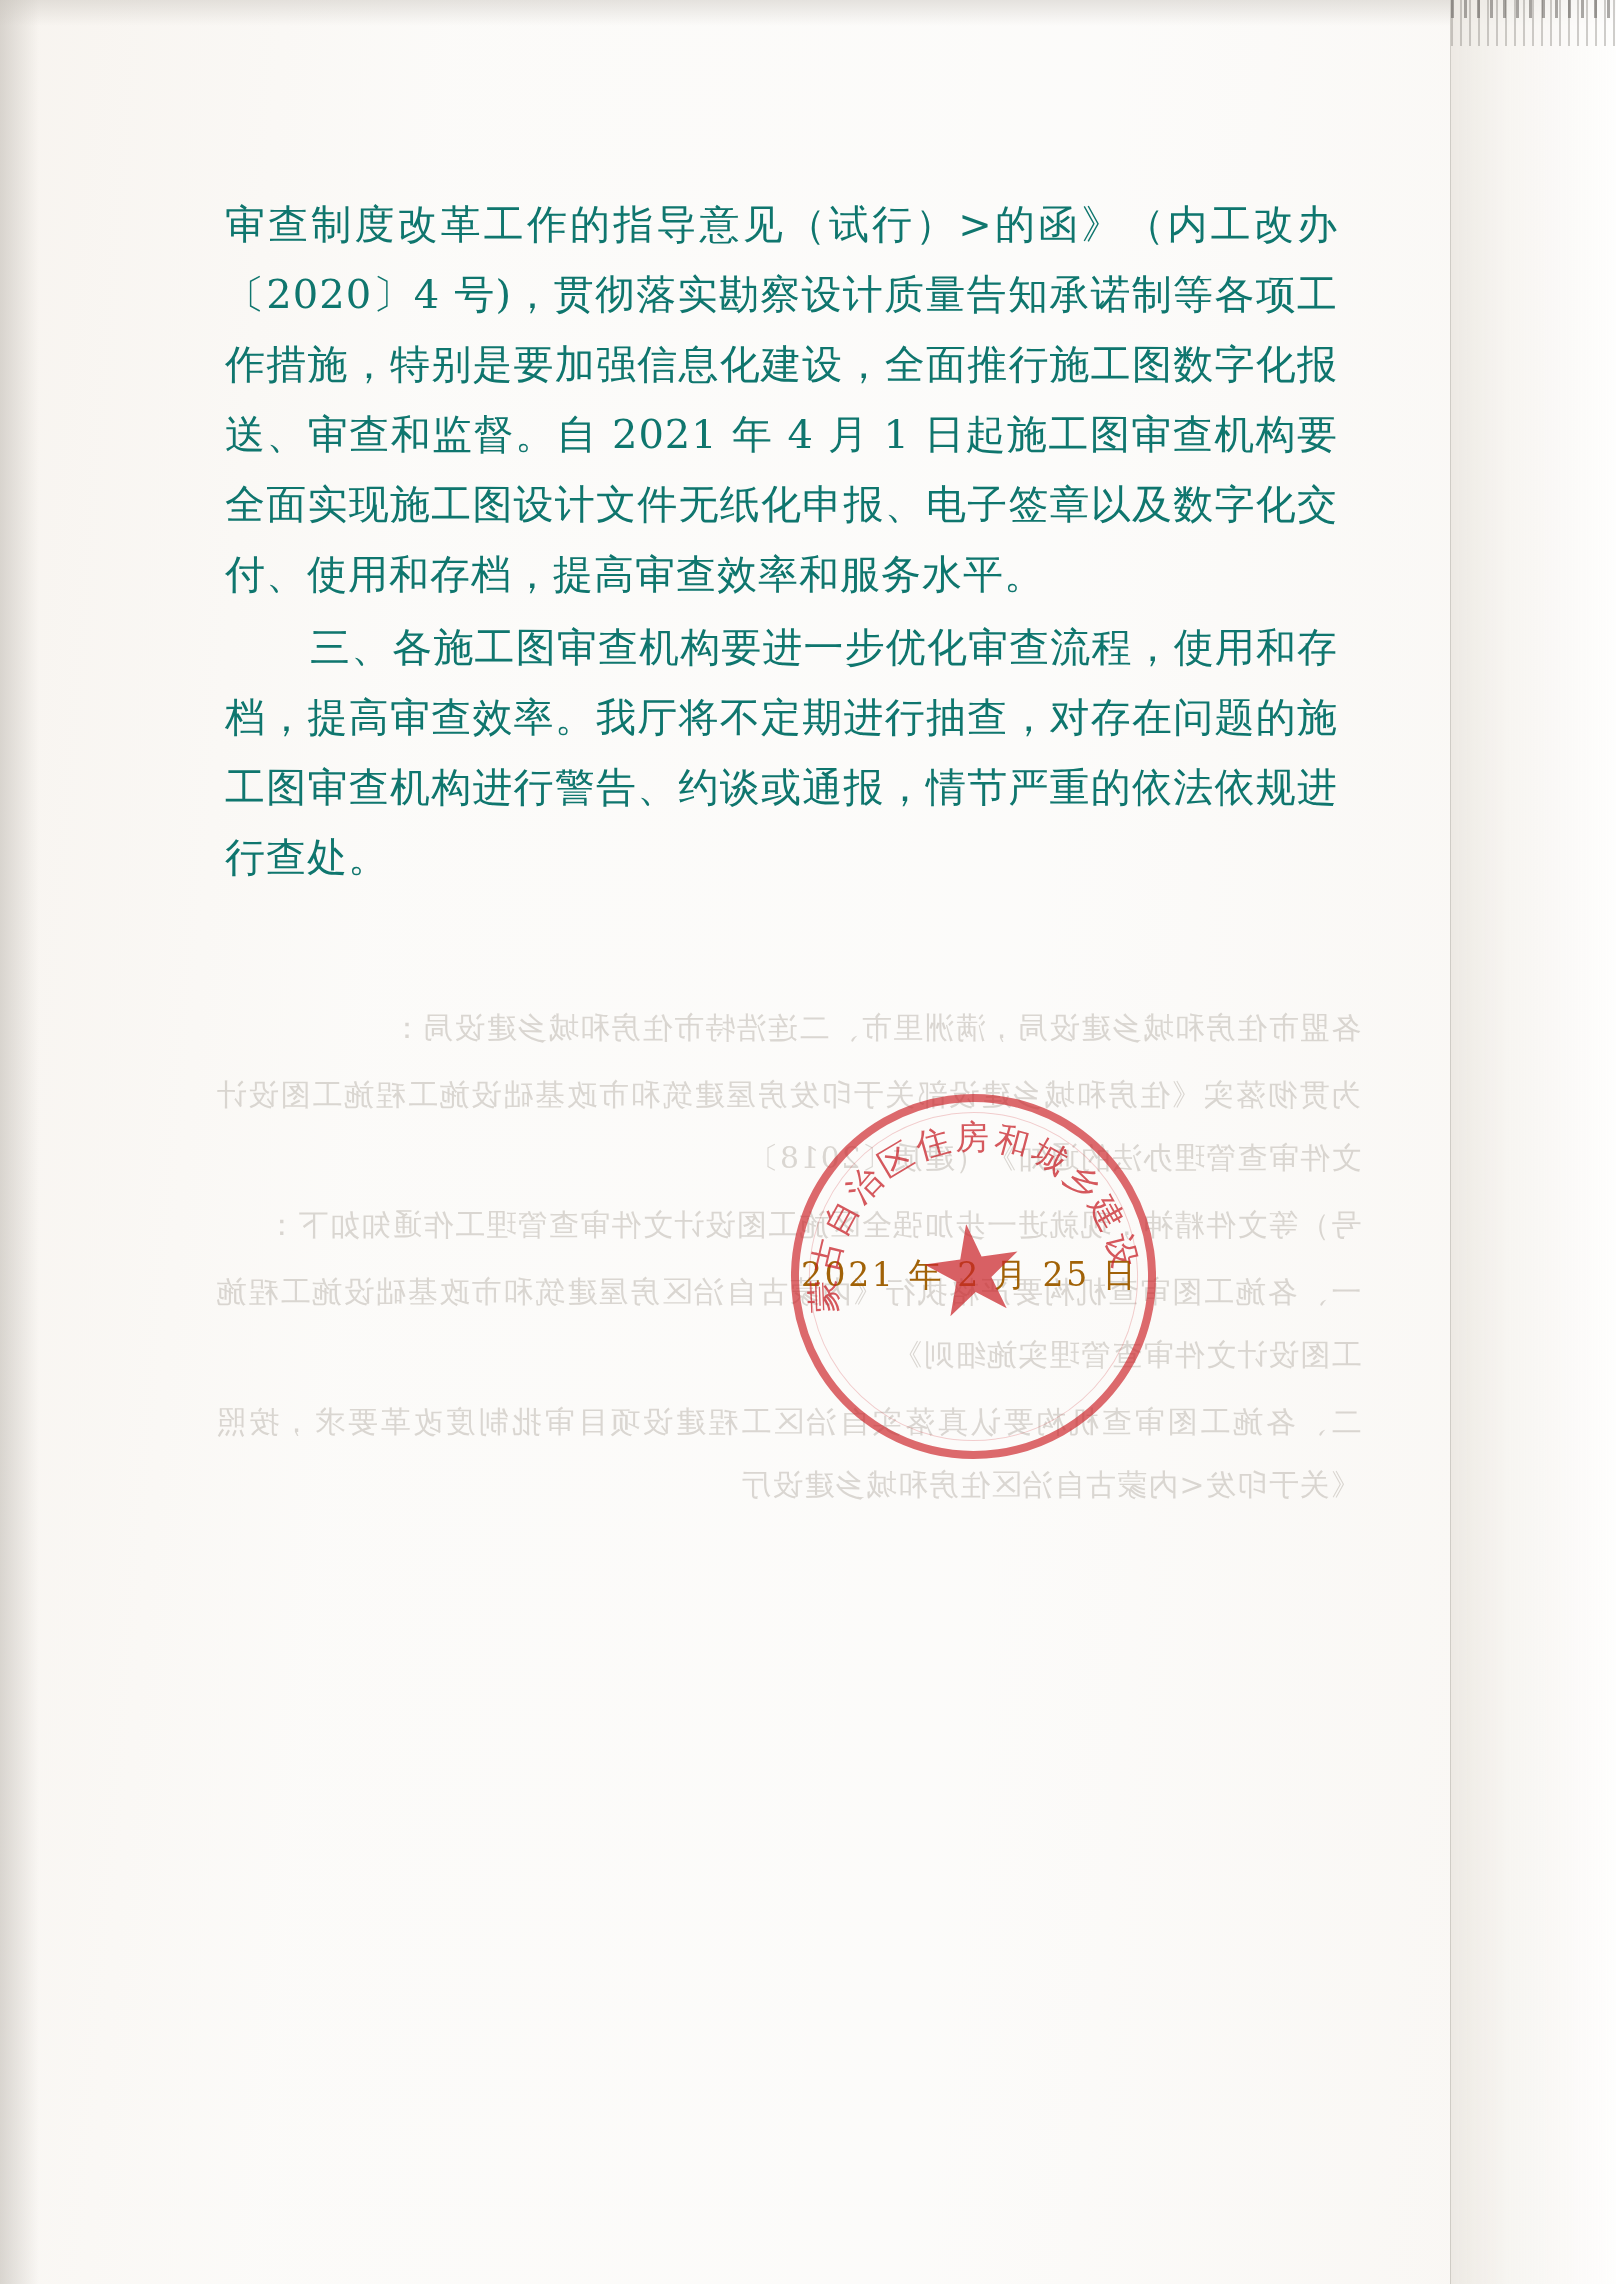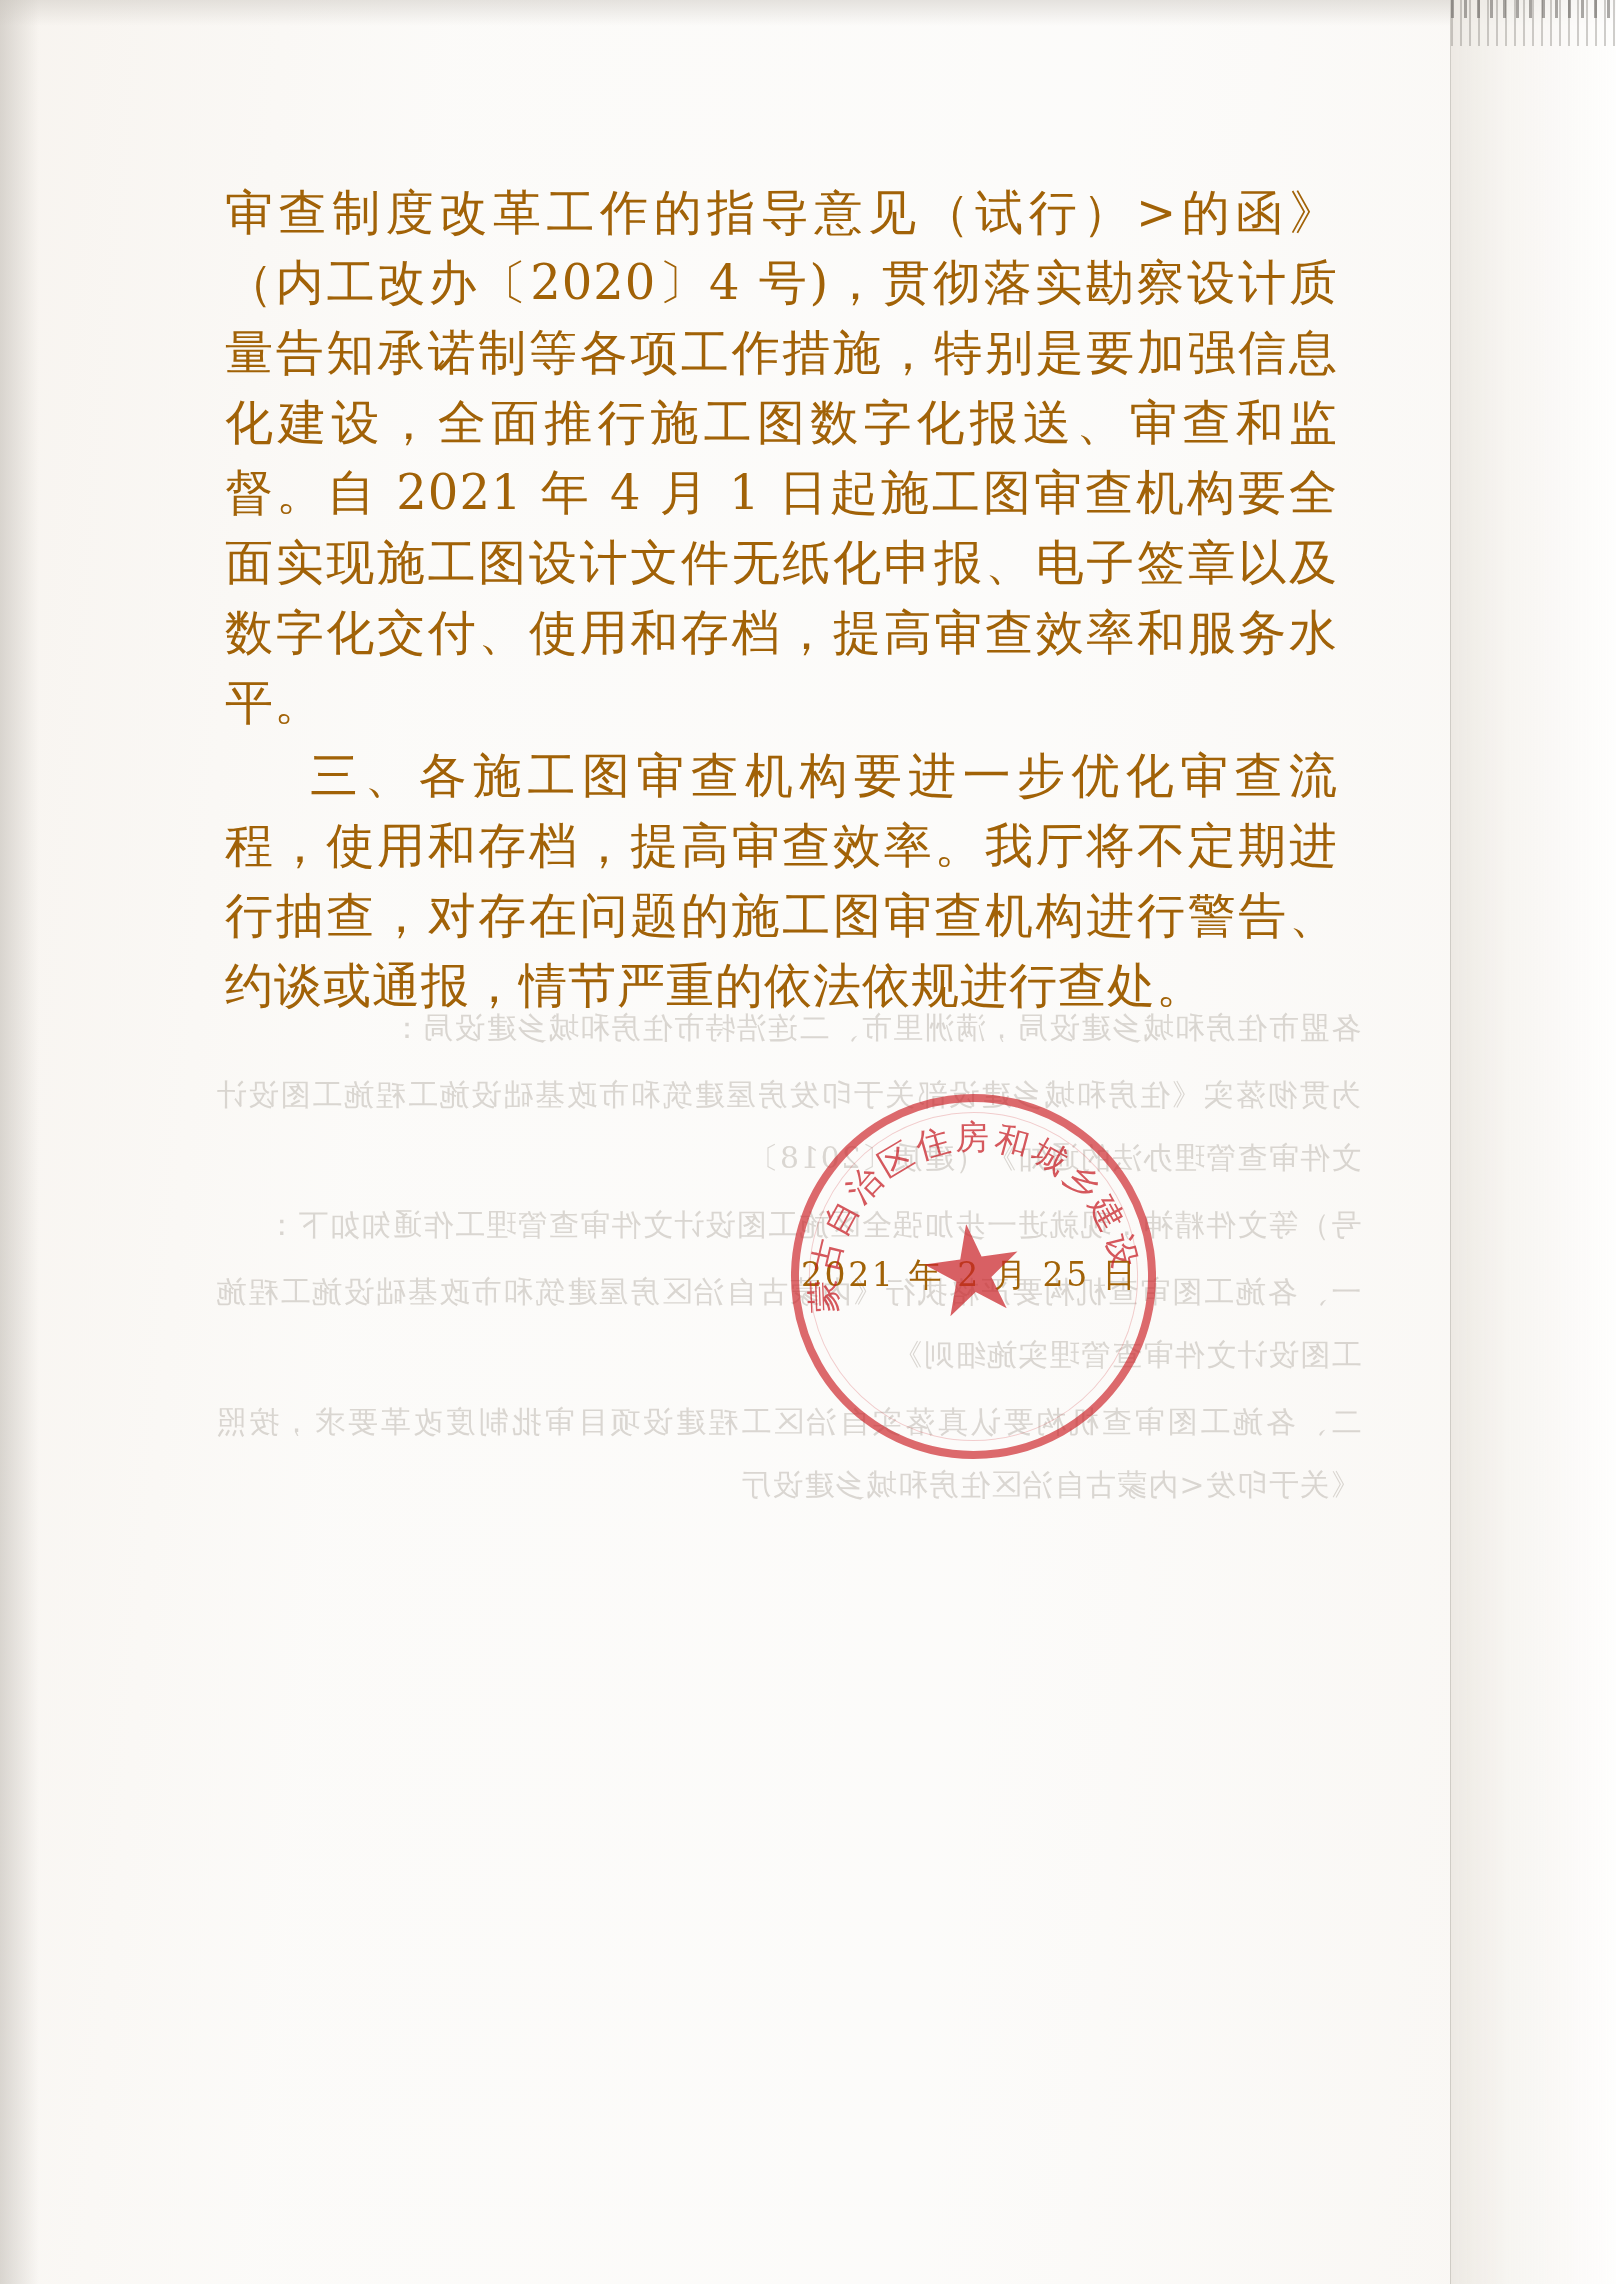--- a/index.html
+++ b/index.html
@@ -75,24 +75,24 @@
       rgba(90,86,82,0.5) 3.3px,
       rgba(255,255,255,0) 3.3px,
       rgba(255,255,255,0) 13px
     );
   }
 
   
   .body-text {
     position: absolute;
     left: 225px;
-    top: 177px;
+    top: 189px;
     width: 1113px;
-    color: #a16207;
-    font-size: 48px;
+    color: #0f766e;
+    font-size: 40px;
     line-height: 70px;
     letter-spacing: 1px;
     text-align: justify;
     font-family: "DejaVu Serif", "Liberation Serif", serif;
   }
   .para {
     margin: 0 0 2.6px 0;
     white-space: pre-wrap;
   }
   .para.indent {

